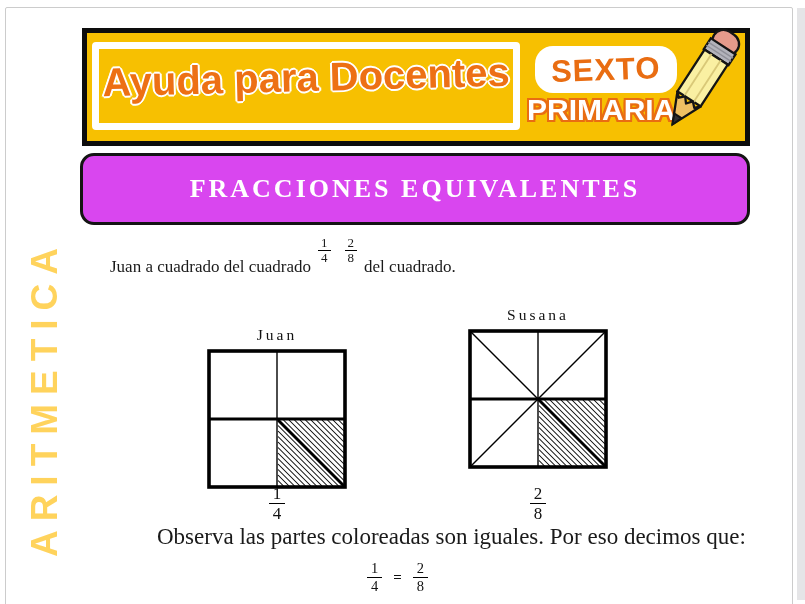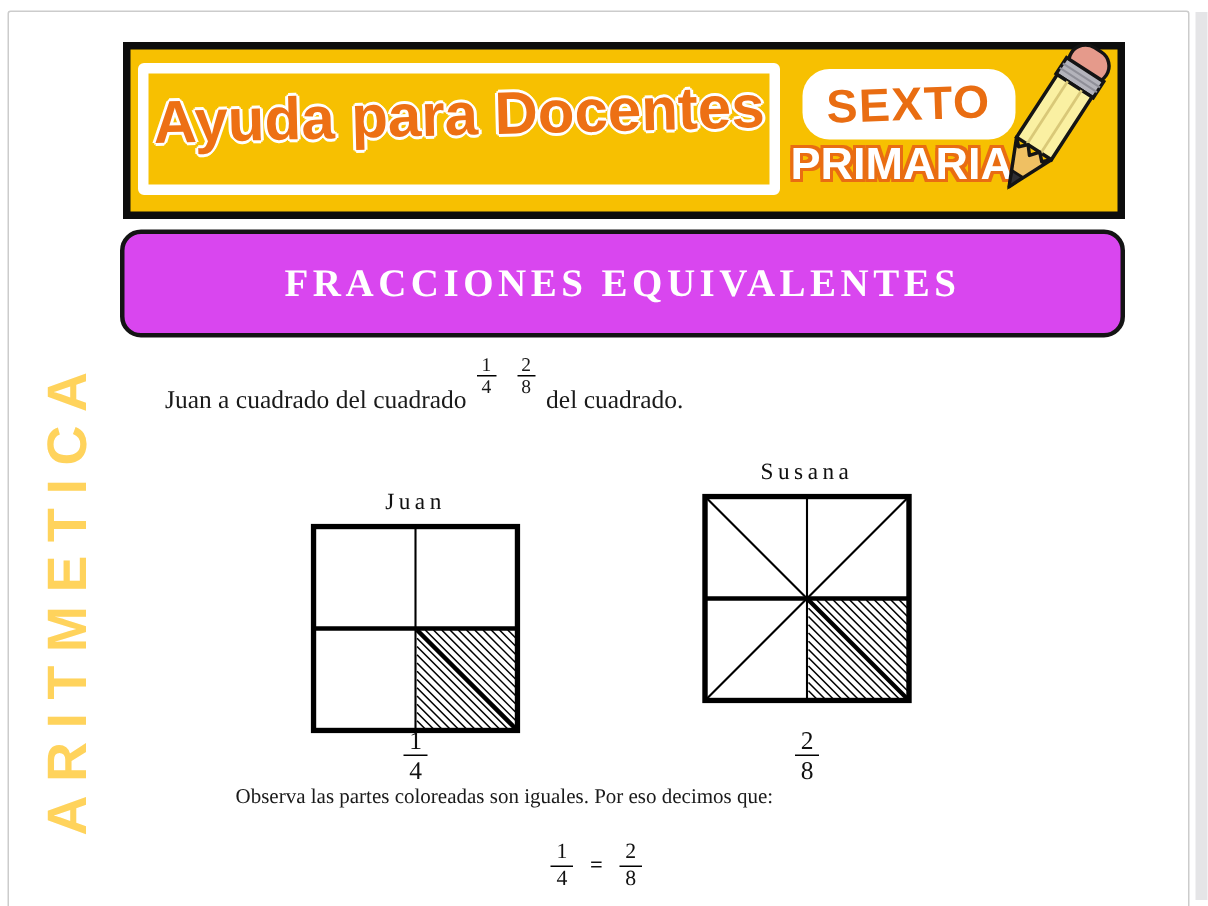--- a/index.html
+++ b/index.html
@@ -67,21 +67,21 @@
   svg .thickd{ stroke:#000; stroke-width:3; }
   svg g.hatch line { stroke:#000; stroke-width:1.05; }
 
   .bfrac { display:inline-block; text-align:center; font-size:17px; line-height:19px;
            color:#111; }
   .bfrac .num { display:block; border-bottom:1.4px solid #000; padding:0 4px; }
   .bfrac .den { display:block; }
   .fig-frac { position:absolute; width:140px; text-align:center; top:484px; }
 
   
-  .conclusion { position:absolute; left:157px; top:524px; font-size:14px; color:#1a1a1a;
+  .conclusion { position:absolute; left:157px; top:524px; font-size:23px; color:#1a1a1a;
                 white-space:nowrap; }
   .equation { position:absolute; left:367px; top:554px; height:46px;
               display:inline-flex; align-items:center; gap:11px; }
   .equation .bfrac { font-size:14.5px; line-height:17px; }
   .equation .eq { font-size:15px; color:#111; font-weight:bold; }
 </style>
 </head>
 <body>
 
 <div class="sheet"></div>

